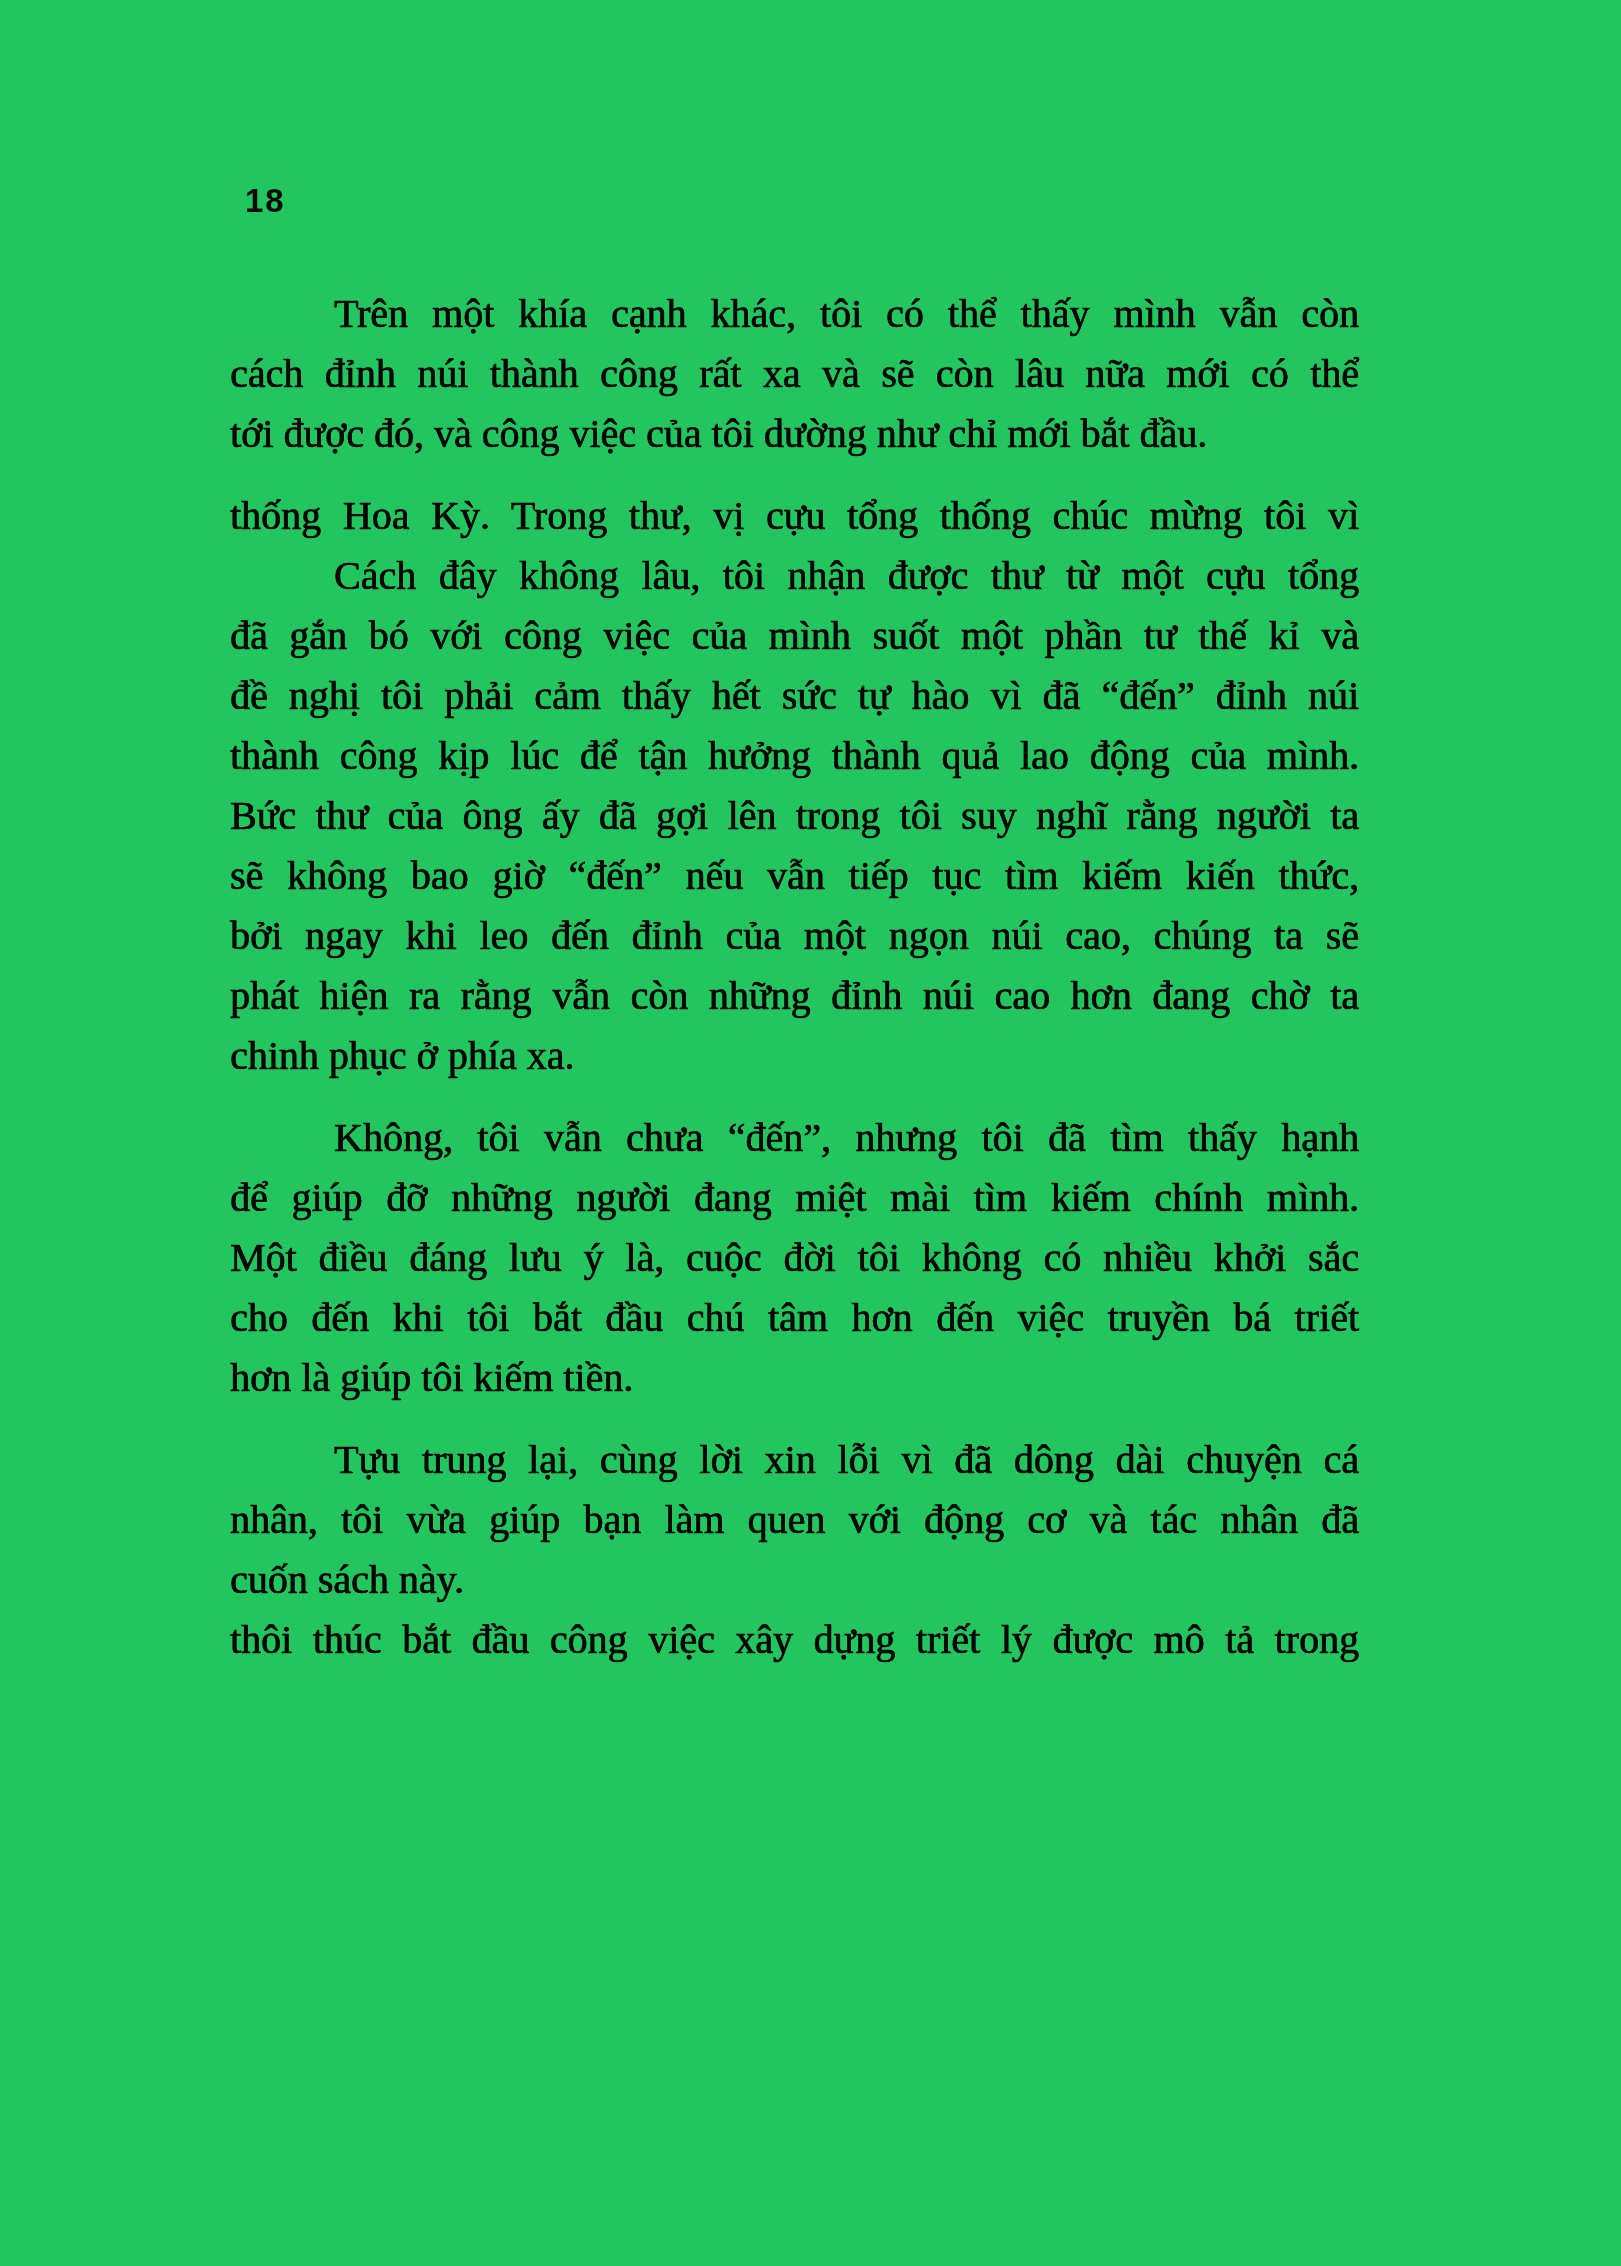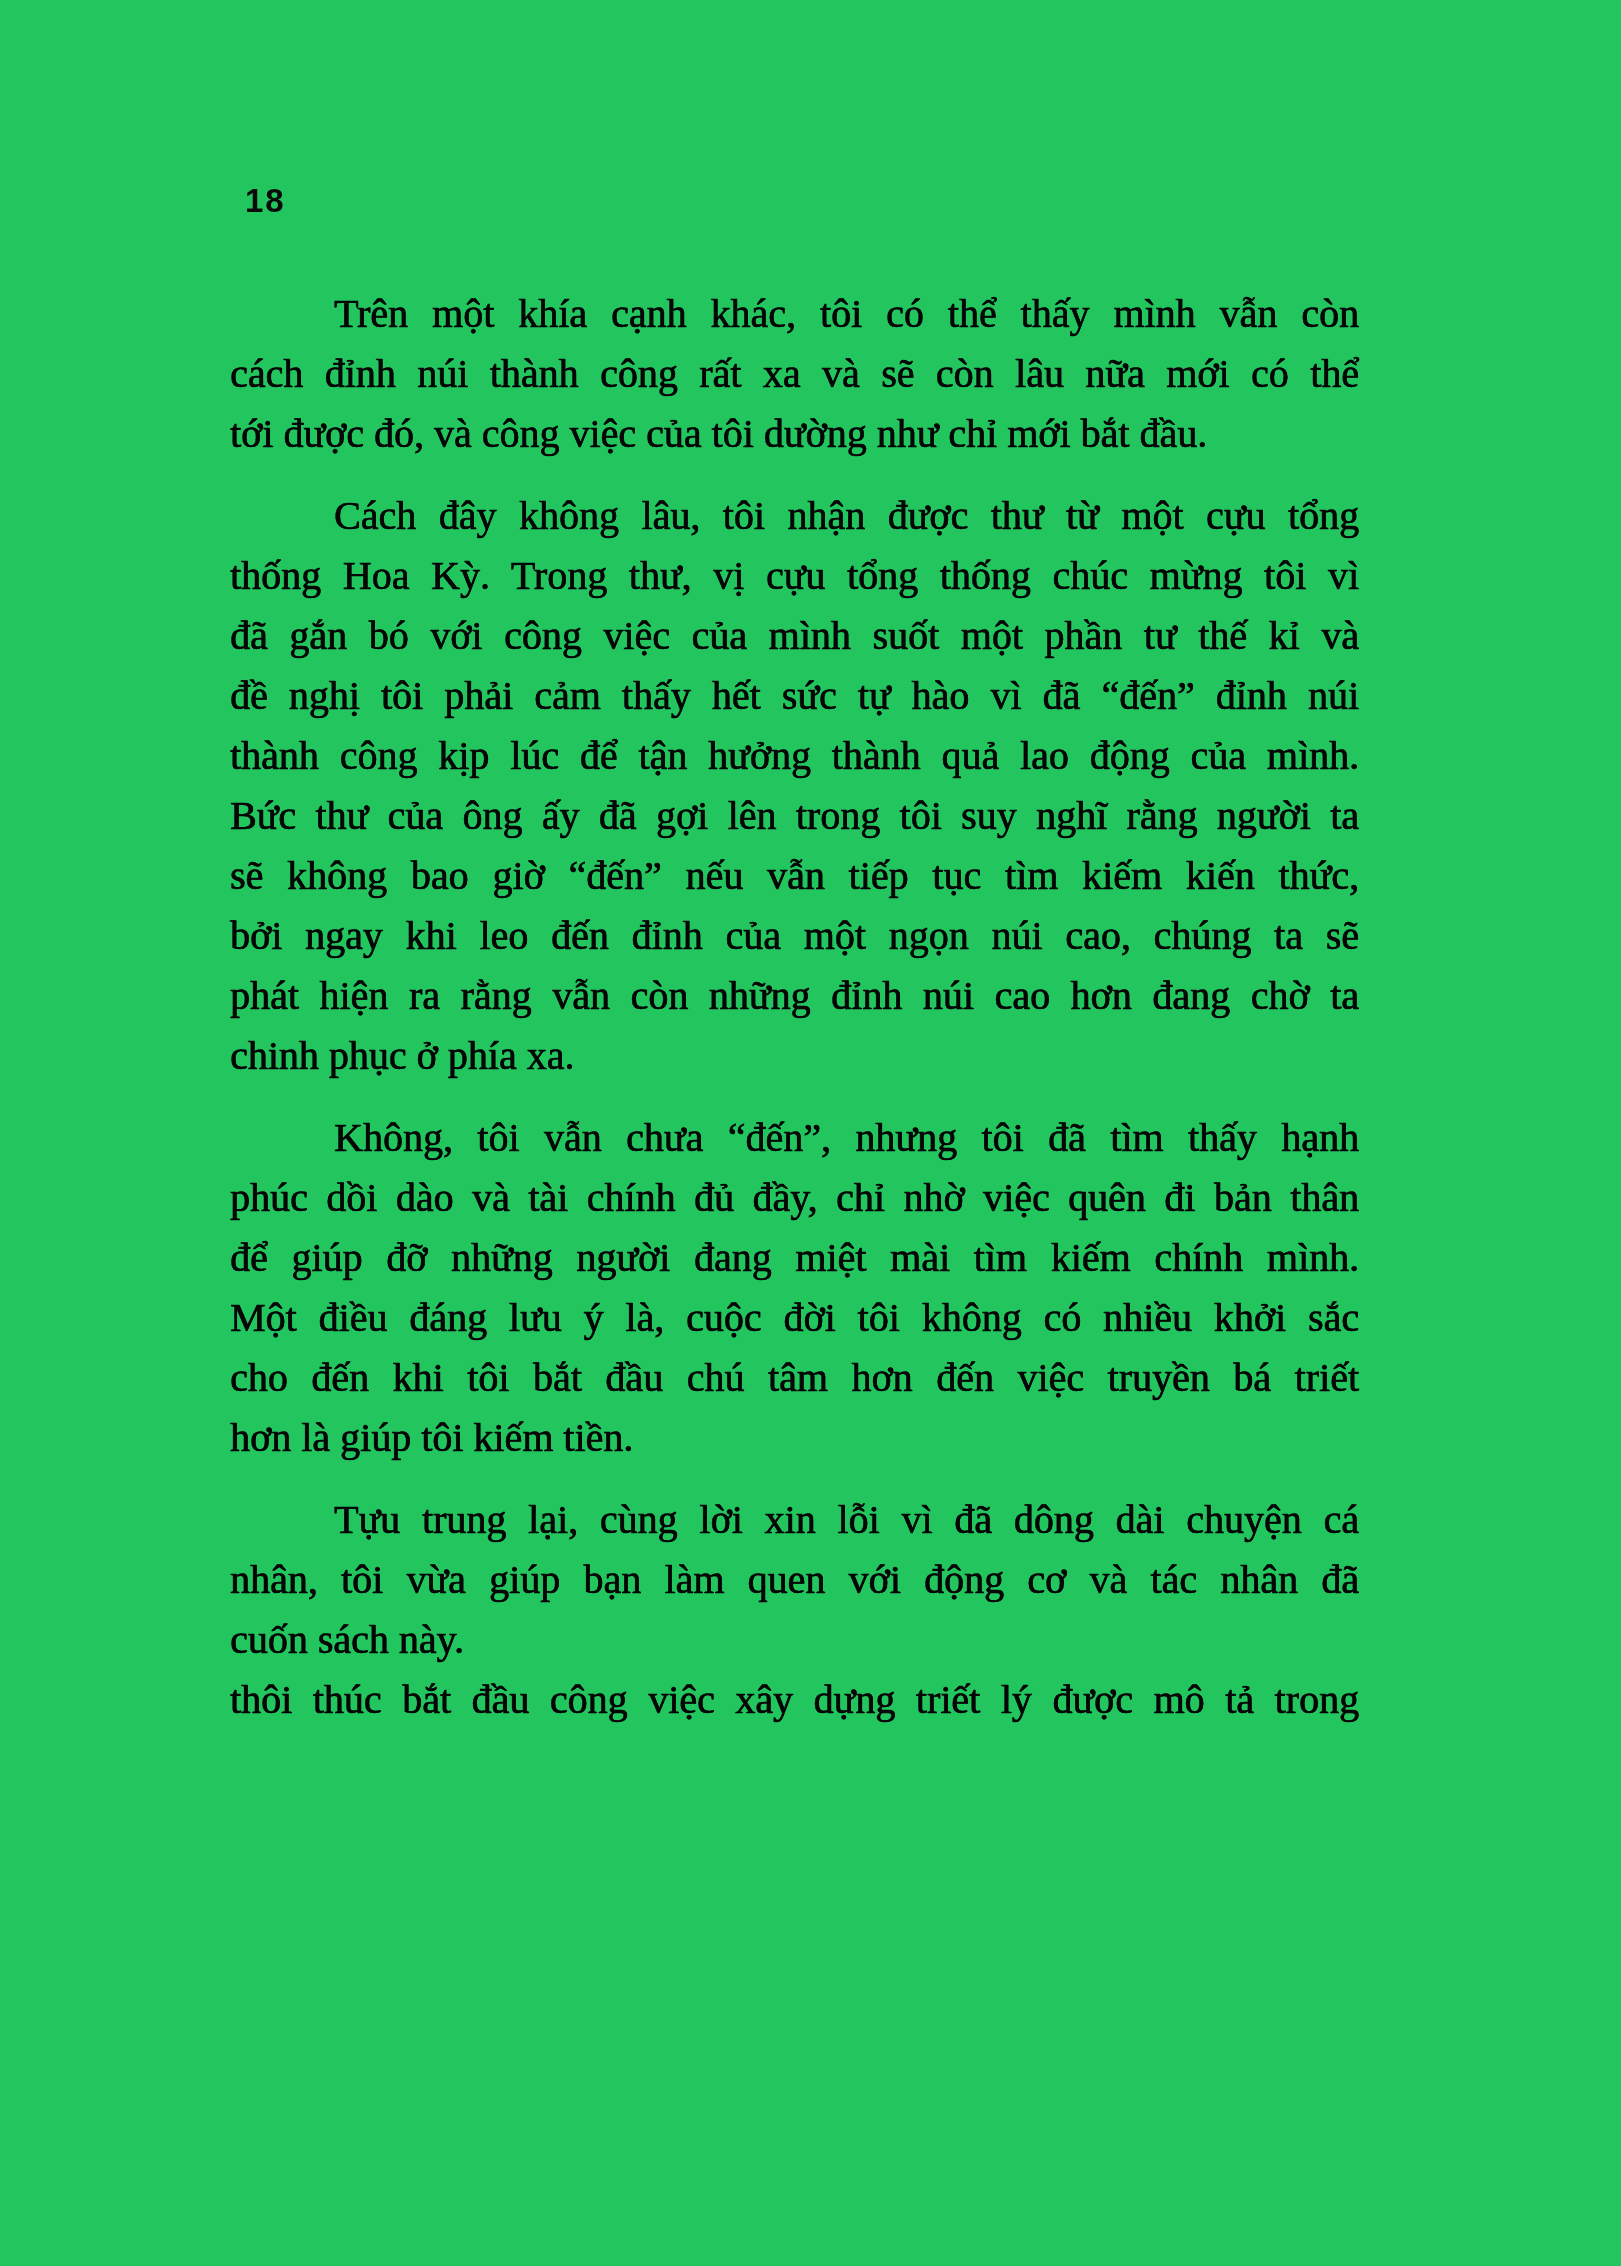--- a/index.html
+++ b/index.html
@@ -69,35 +69,34 @@
 
   <div class="body-text">
 
     <div class="paragraph">
       <span class="line first">Trên một khía cạnh khác, tôi có thể thấy mình vẫn còn</span>
       <span class="line">cách đỉnh núi thành công rất xa và sẽ còn lâu nữa mới có thể</span>
       <span class="line last">tới được đó, và công việc của tôi dường như chỉ mới bắt đầu.</span>
     </div>
 
     <div class="paragraph">
+      <span class="line">thống Hoa Kỳ. Trong thư, vị cựu tổng thống chúc mừng tôi vì</span>
       <span class="line first">Cách đây không lâu, tôi nhận được thư từ một cựu tổng</span>
-      <span class="line">thống Hoa Kỳ. Trong thư, vị cựu tổng thống chúc mừng tôi vì</span>
       <span class="line">đã gắn bó với công việc của mình suốt một phần tư thế kỉ và</span>
       <span class="line">đề nghị tôi phải cảm thấy hết sức tự hào vì đã “đến” đỉnh núi</span>
       <span class="line">thành công kịp lúc để tận hưởng thành quả lao động của mình.</span>
       <span class="line">Bức thư của ông ấy đã gợi lên trong tôi suy nghĩ rằng người ta</span>
       <span class="line">sẽ không bao giờ “đến” nếu vẫn tiếp tục tìm kiếm kiến thức,</span>
       <span class="line">bởi ngay khi leo đến đỉnh của một ngọn núi cao, chúng ta sẽ</span>
       <span class="line">phát hiện ra rằng vẫn còn những đỉnh núi cao hơn đang chờ ta</span>
       <span class="line last">chinh phục ở phía xa.</span>
     </div>
 
     <div class="paragraph">
       <span class="line first">Không, tôi vẫn chưa “đến”, nhưng tôi đã tìm thấy hạnh</span>
-      <span class="line">phúc dồi dào và tài chính đủ đầy, chỉ nhờ việc quên đi bản thân</span>
       <span class="line">để giúp đỡ những người đang miệt mài tìm kiếm chính mình.</span>
       <span class="line">Một điều đáng lưu ý là, cuộc đời tôi không có nhiều khởi sắc</span>
       <span class="line">cho đến khi tôi bắt đầu chú tâm hơn đến việc truyền bá triết</span>
       <span class="line last">hơn là giúp tôi kiếm tiền.</span>
     </div>
 
     <div class="paragraph">
       <span class="line first">Tựu trung lại, cùng lời xin lỗi vì đã dông dài chuyện cá</span>
       <span class="line">nhân, tôi vừa giúp bạn làm quen với động cơ và tác nhân đã</span>
       <span class="line last">cuốn sách này.</span>

